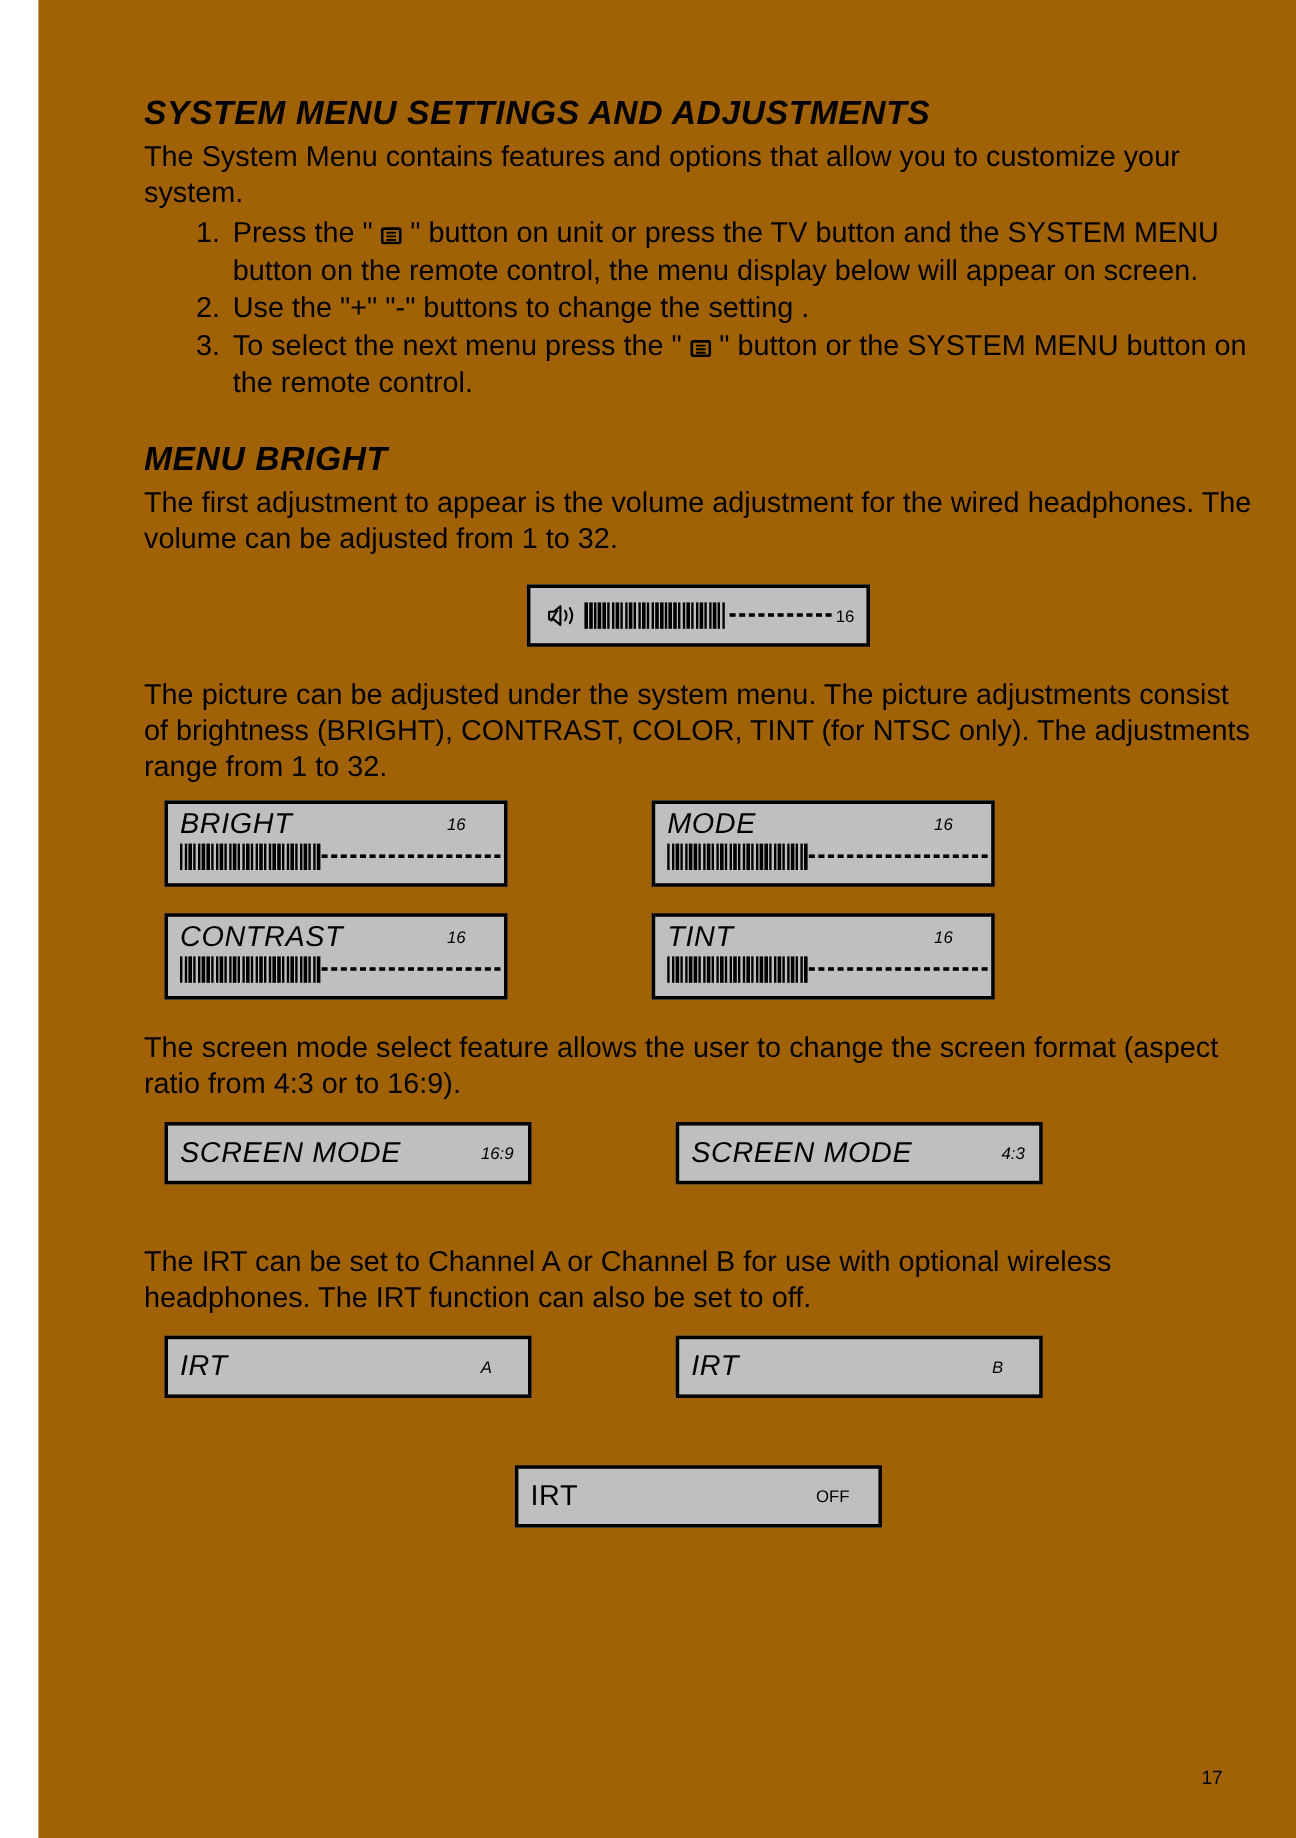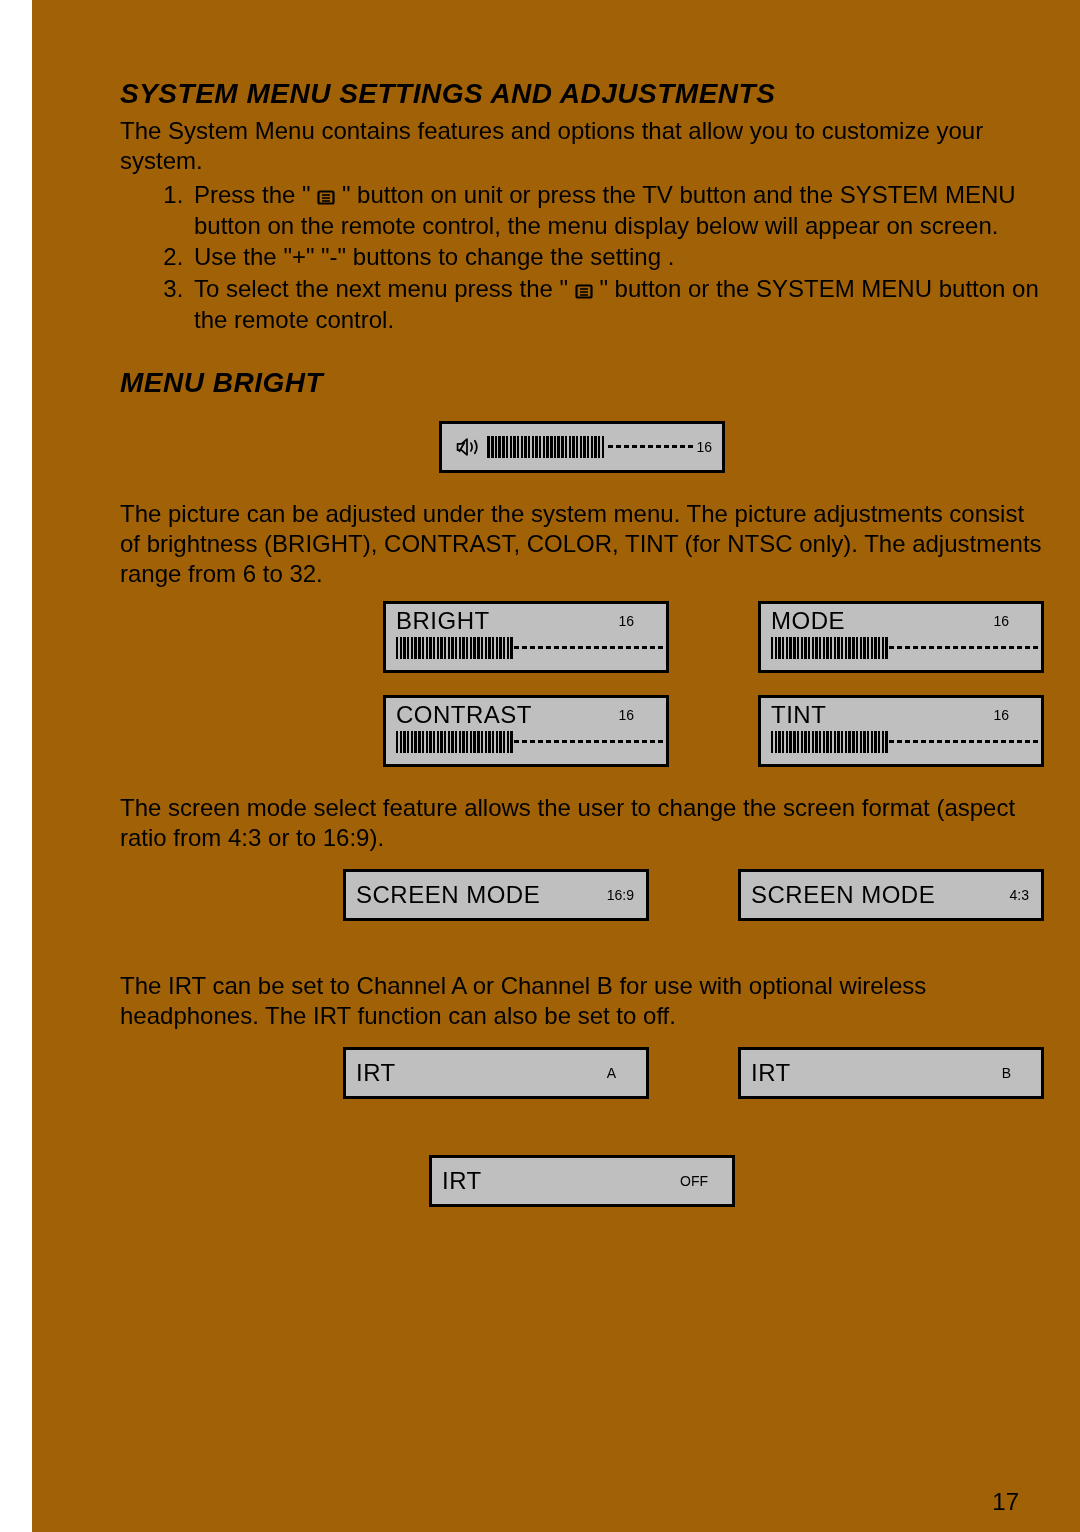--- a/index.html
+++ b/index.html
@@ -75,23 +75,24 @@
   .volume-box {
     width: 286px;
     height: 52px;
     justify-content: flex-start;
     padding: 0 10px 0 14px;
   }
 
   
   .pair-row {
     display: flex;
-    justify-content: flex-end;
-    gap: 89px;
+    justify-content: flex-start;
+    gap: 120px;
     margin-top: 10px;
+    font-style: italic;
   }
   .picture-box {
     width: 286px;
     height: 72px;
     flex-direction: column;
     align-items: stretch;
     padding: 3px 10px 4px 10px;
   }
   .picture-top {
     display: flex;
@@ -137,22 +138,22 @@
   .center-row {
     display: flex;
     justify-content: center;
     margin-top: 56px;
   }
 
   
   .page-num {
     position: absolute;
     right: 93px;
-    bottom: 16px;
-    font-size: 24px;
+    bottom: 40px;
+    font-size: 16px;
   }
 </style>
 </head>
 <body>
 
 <div class="page">
 
   <h2 class="section-heading">SYSTEM MENU SETTINGS AND ADJUSTMENTS</h2>
   <p class="body">The System Menu contains features and options that allow you to customize your system.</p>
 
@@ -172,20 +173,21 @@
           <line x1="5" y1="5" x2="13" y2="5" stroke="#000" stroke-width="1.6"></line>
           <line x1="5" y1="8" x2="13" y2="8" stroke="#000" stroke-width="1.6"></line>
           <line x1="5" y1="11" x2="13" y2="11" stroke="#000" stroke-width="1.6"></line>
         </svg><span>&nbsp;" button or the SYSTEM MENU button on the remote control.</span>
     </li>
   </ol>
 
   <div class="spacer-30"></div>
 
   <h2 class="section-heading">MENU BRIGHT</h2>
+  <p class="body">The first adjustment to appear is the volume adjustment for the wired headphones. The volume can be adjusted from 1 to 32.</p>
 
   <div class="volume-wrap">
     <div class="osd volume-box">
       <svg width="34" height="26" viewBox="0 0 34 26">
         <path d="M2 9 H7 L14 3 V23 L7 17 H2 Z" fill="none" stroke="#000" stroke-width="2.2" stroke-linejoin="round"></path>
         <line x1="11" y1="7" x2="4" y2="19" stroke="#000" stroke-width="2.2"></line>
         <path d="M19 8 Q22 13 19 18" fill="none" stroke="#000" stroke-width="2.2" stroke-linecap="round"></path>
         <path d="M24 5 Q29 13 24 21" fill="none" stroke="#000" stroke-width="2.2" stroke-linecap="round"></path>
       </svg>
       <div style="width:6px"></div>
@@ -237,21 +239,21 @@
             <div class="dash"></div>
             <div class="dash"></div>
             <div class="dash"></div>
           </div>
       </div>
       <div style="flex:1"></div>
       <span class="value-sm">16</span>
     </div>
   </div>
 
-  <p class="body">The picture can be adjusted under the system menu. The picture adjustments consist of brightness (BRIGHT), CONTRAST, COLOR, TINT (for NTSC only). The adjustments range from 6 to 32.</p>
+  <p class="body">The picture can be adjusted under the system menu. The picture adjustments consist of brightness (BRIGHT), CONTRAST, COLOR, TINT (for NTSC only). The adjustments range from 1 to 32.</p>
 
   <div class="pair-row col-indent" style="margin-top:12px;">
     <div class="osd picture-box">
       <div class="picture-top">
         <span class="label">BRIGHT</span>
         <span class="value-sm">16</span>
       </div>
       <div class="slider">
         <div class="filled">
             <div class="tick"></div>

